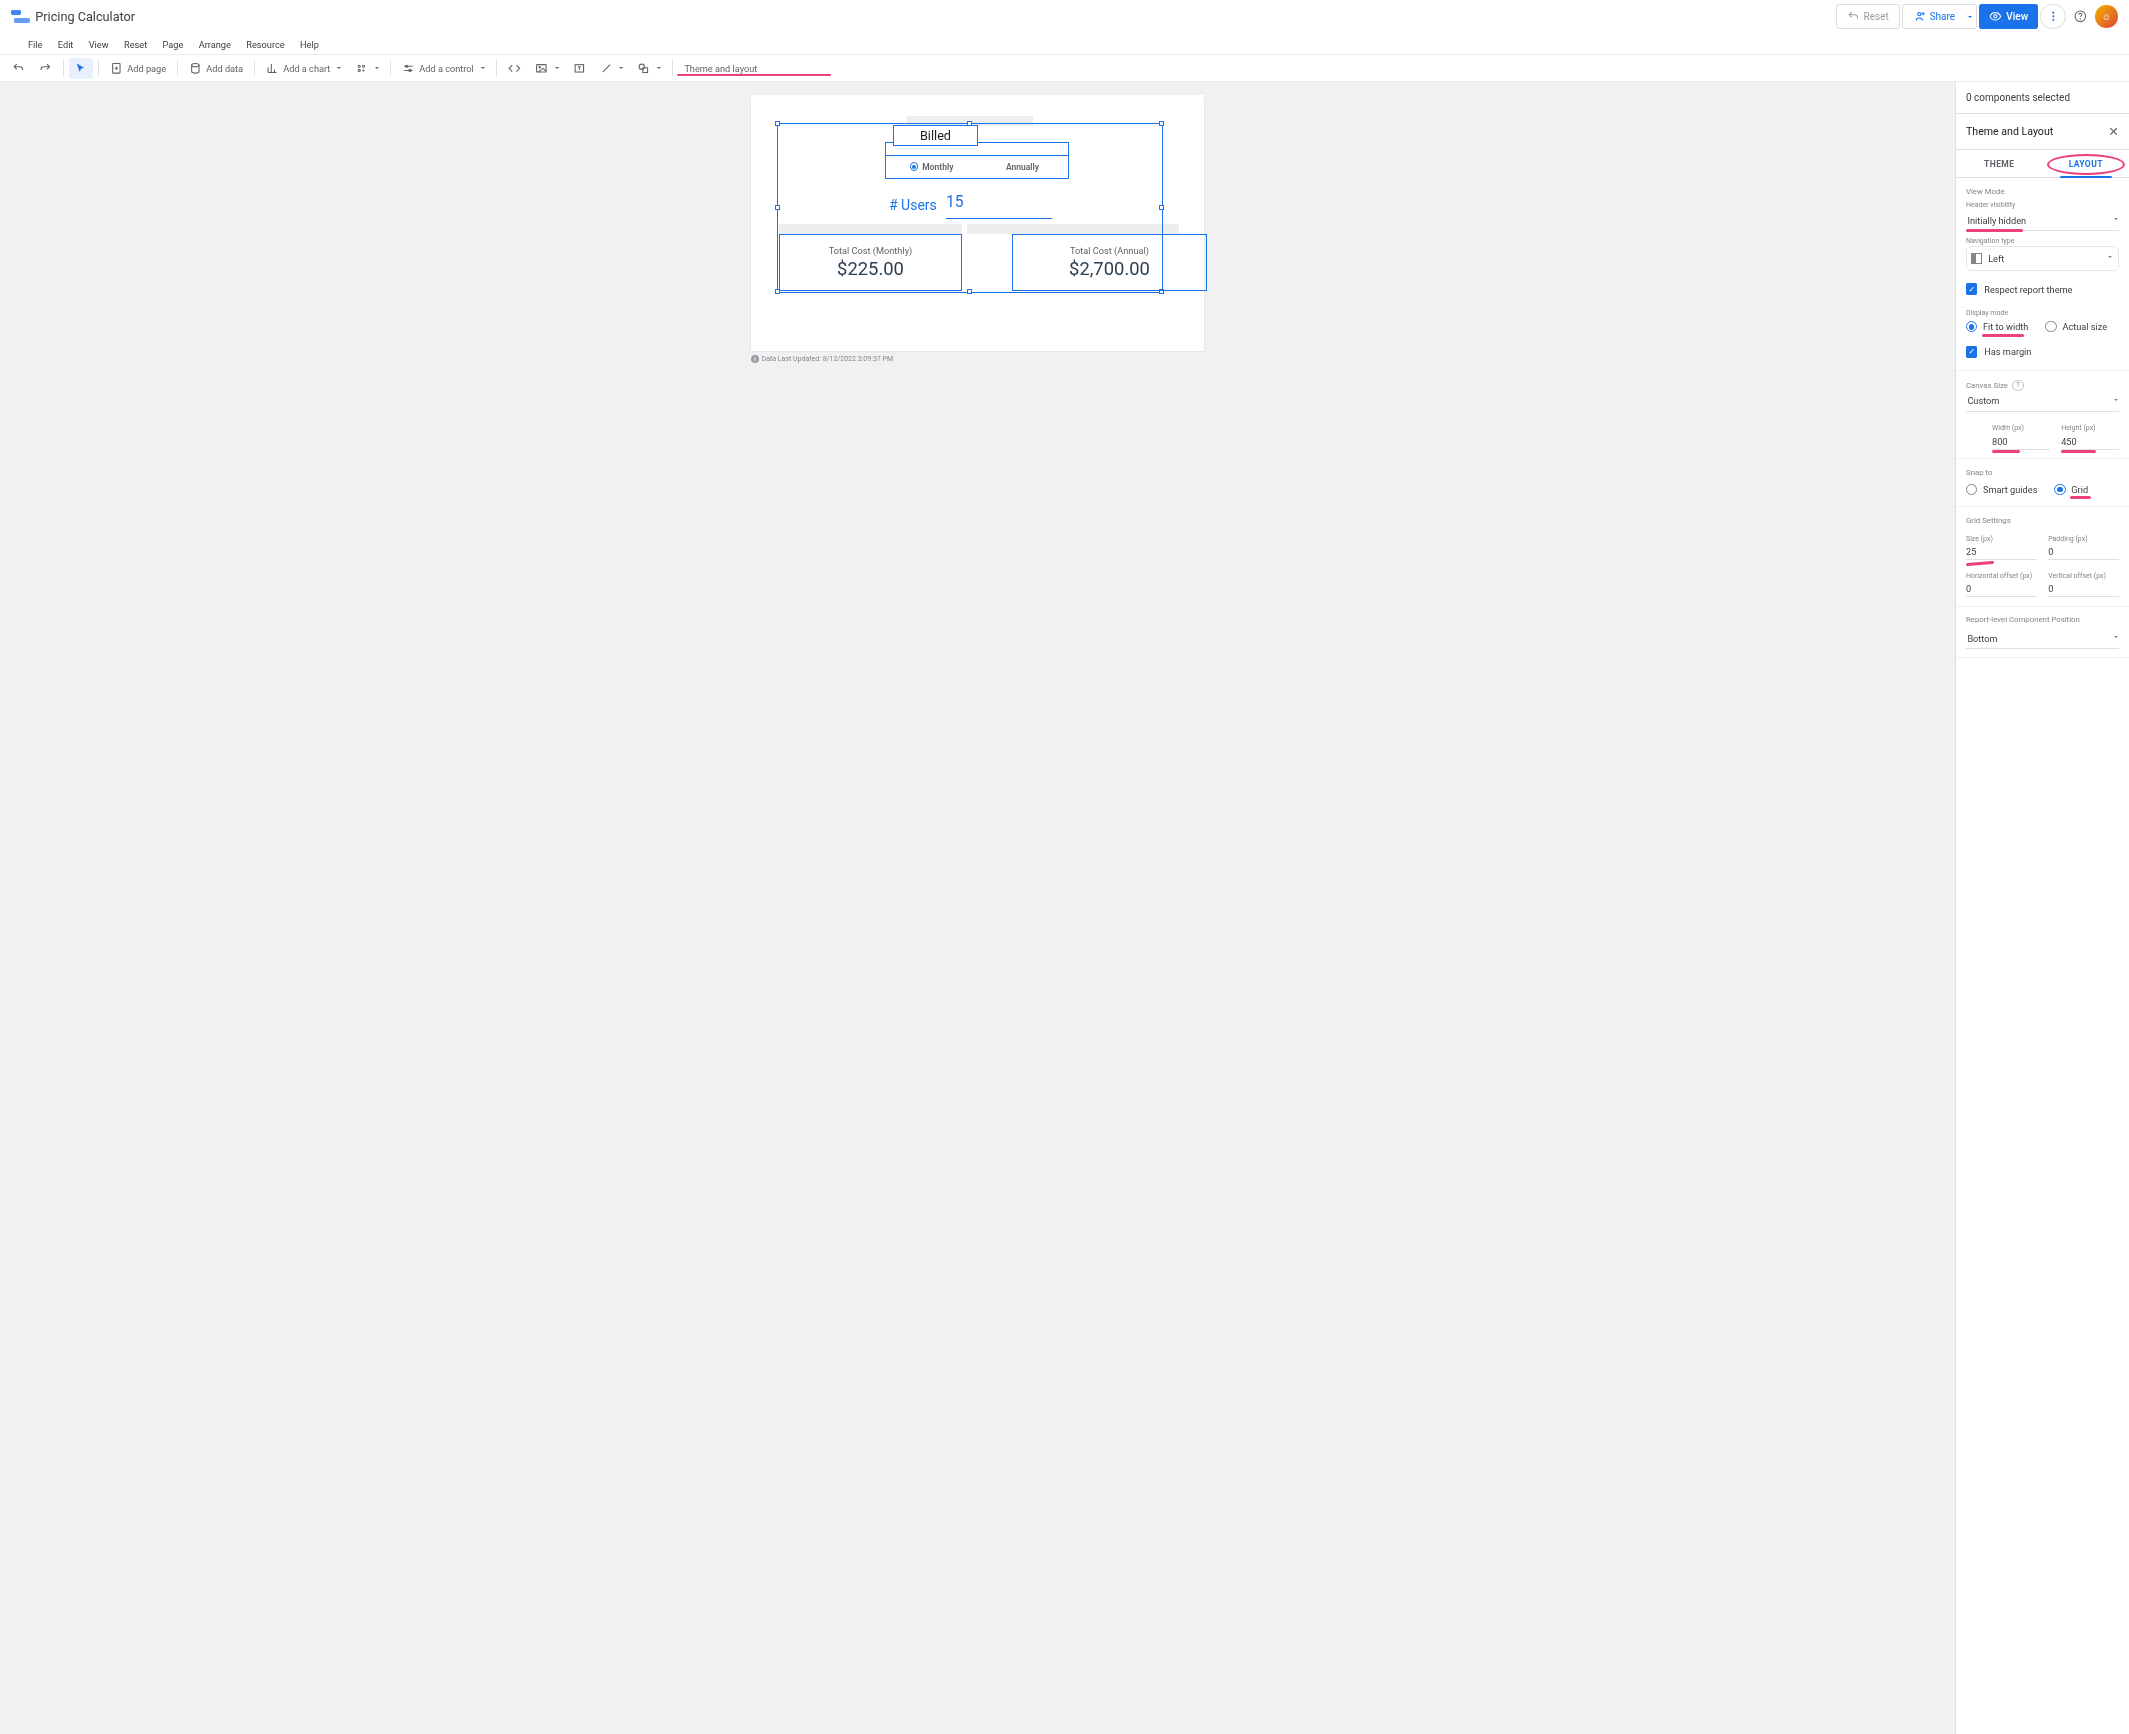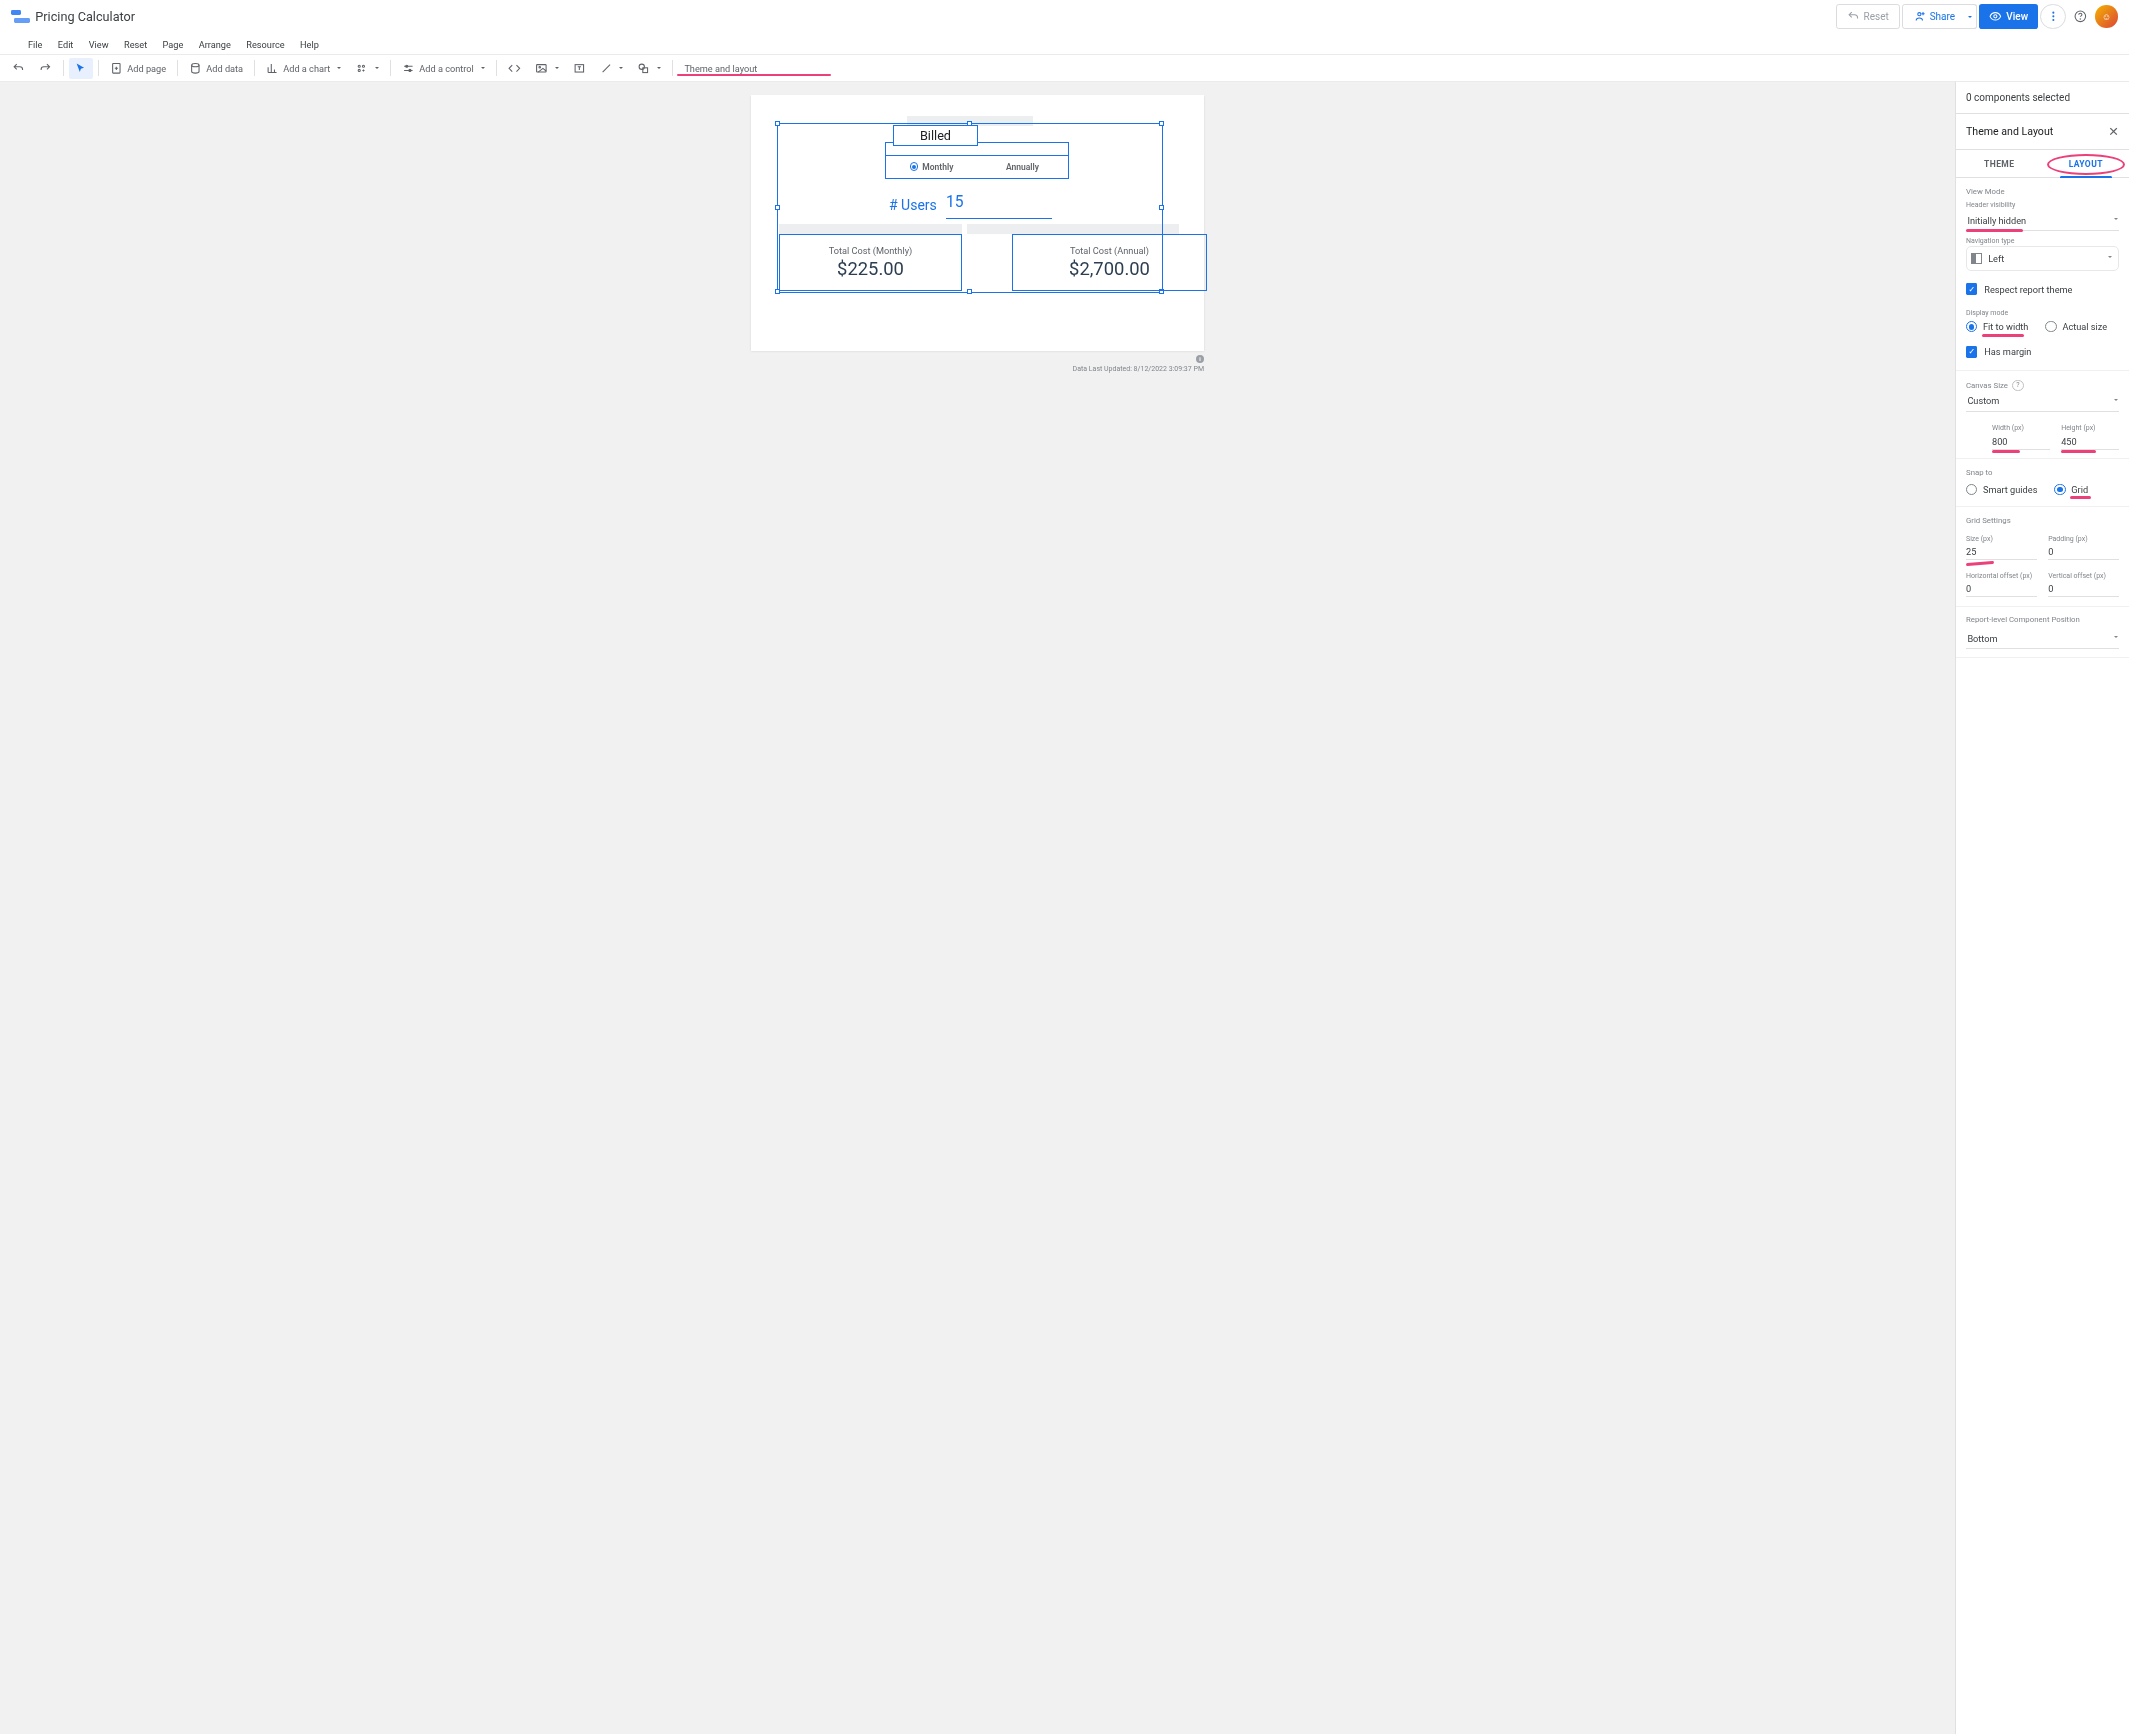--- a/index.html
+++ b/index.html
@@ -58,21 +58,21 @@
 .users-label{position:absolute;left:138px;top:102px;font-size:14px;color:#1a73e8;}
 .users-val{position:absolute;left:195px;top:98px;font-size:15.6px;color:#1a73e8;border-bottom:0.7px solid #1a73e8;width:106px;padding-bottom:7px;}
 .grey-bar1{position:absolute;left:156px;top:21px;width:126px;height:10px;background:#eceef0;}
 .grey-bar2{position:absolute;left:28px;top:129px;width:183px;height:10px;background:#eceef0;}
 .grey-bar3{position:absolute;left:216px;top:129px;width:212px;height:10px;background:#eceef0;}
 .card{position:absolute;top:139px;height:57px;border:0.7px solid #1a73e8;display:flex;flex-direction:column;align-items:center;justify-content:center;}
 .card.c1{left:28px;width:183px;}
 .card.c2{left:216px;width:195px;margin-left:45px;}
 .card-title{font-size:9.2px;color:#5f6368;margin-bottom:2.1px;}
 .card-val{font-size:18.4px;color:#2c3e50;font-weight:400;}
-.footer-note{font-size:7px;color:#80868b;margin-top:4.2px;display:flex;align-items:flex-end;gap:2.8px;flex-direction:column;}
+.footer-note{font-size:7px;color:#80868b;margin-top:4.2px;display:flex;align-items:flex-end;gap:2.8px;}
 .info-dot{width:7.8px;height:7.8px;border-radius:50%;background:#9aa0a6;color:#fff;font-size:5.7px;display:inline-flex;align-items:center;justify-content:center;font-weight:bold;}
 
 
 .anno{position:absolute;background:#ec407a;height:2.8px;border-radius:2.1px;z-index:10;}
 
 
 .panel { width: 174px; background: #fff; border-left: 0.7px solid #e0e0e0; overflow-y:auto; font-size:8.5px; color:#5f6368;}
 .panel-status{padding:10px 10px;font-size:10px;color:#3c4043;border-bottom:0.7px solid #e0e0e0;}
 .panel-header{display:flex;align-items:center;justify-content:space-between;padding:10px;border-bottom:0.7px solid #e0e0e0;}
 .panel-header h3{font-size:10.6px;font-weight:400;color:#202124;}

